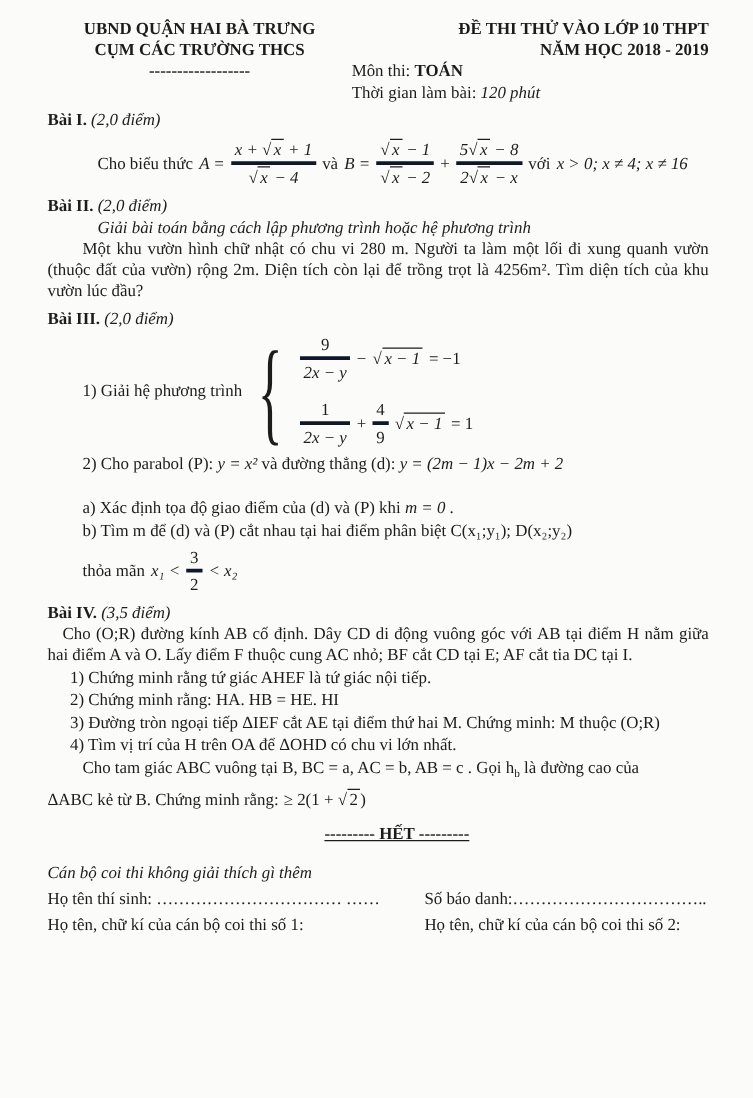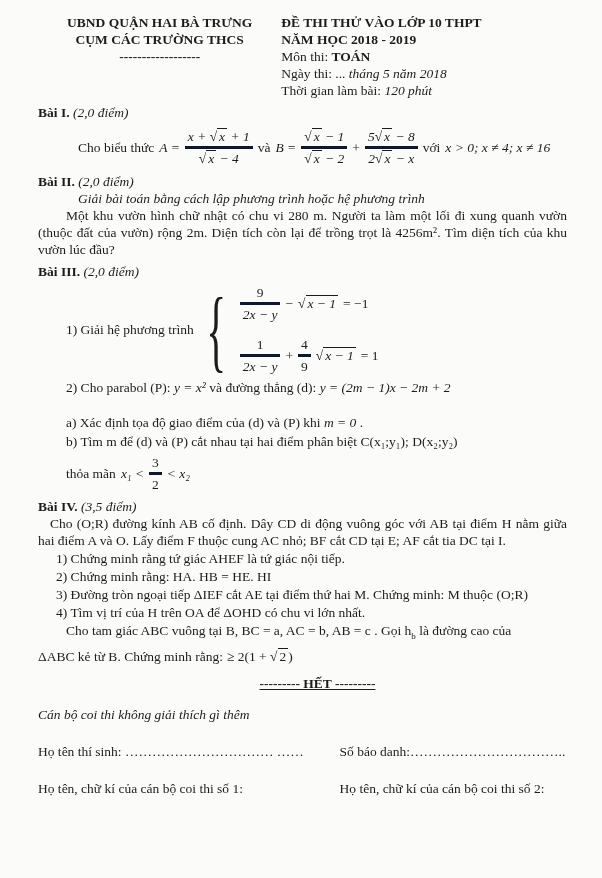--- a/index.html
+++ b/index.html
@@ -12,21 +12,21 @@
     font-size: 13.5px;
     line-height: 17px;
     overflow: hidden;
   }
   .page { padding: 14px 35px 0 38px; }
 
   
   .hdr { display: flex; }
   .hdr-left { width: 46%; text-align: center; font-weight: bold; }
   .hdr-right { width: 54%; }
-  .hdr-right .bold-c { font-weight: bold; text-align: left; }
+  .hdr-right .bold-c { font-weight: bold; text-align: right; }
   .hdr-right .plain { text-align: left; }
   .b { font-weight: bold; }
   .it { font-style: italic; }
 
   
   .sec-h { margin-top: 5px; }
   .pts { font-style: italic; }
   .mi { font-style: italic; }
   .items { margin-left: 37px; }
   .item { margin: 1px 0; }
@@ -53,40 +53,39 @@
   .thoa { margin: 4px 0 4px 28px; }
   .thoa > * { margin-right: 5px; }
 
   .v-line2 { margin-top: 3px; }
   .v-line2 > * { margin-right: 4px; }
 
   .het { text-align: center; font-weight: bold; margin: 10px 0 14px 30px; text-decoration: underline; }
 
   
   .note { font-style: italic; margin-top: 12px; }
-  .frow { display: flex; margin-top: 20px; }
+  .frow { display: flex; margin-top: 4px; }
   .fcol-l { width: 57%; }
   sub { font-size: 9px; }
 </style>
 </head>
 <body>
 
 <div class="page">
 
   <div class="hdr">
     <div class="hdr-left">
       <div>UBND QUẬN HAI BÀ TRƯNG</div>
       <div>CỤM CÁC TRƯỜNG THCS</div>
       <div>------------------</div>
     </div>
     <div class="hdr-right">
       <div class="bold-c">ĐỀ THI THỬ VÀO LỚP 10 THPT</div>
       <div class="bold-c">NĂM HỌC 2018 - 2019</div>
       <div class="plain"><span>Môn thi: </span><span class="b">TOÁN</span></div>
-      <div class="plain"><span>Ngày thi: ... </span><span class="it">tháng 5 năm 2018</span></div>
       <div class="plain"><span>Thời gian làm bài: </span><span class="it">120 phút</span></div>
     </div>
   </div>
 
   <div class="sec-h"><span class="b">Bài I.</span><span class="pts"> (2,0 điểm)</span></div>
 
   <div class="mrow f1">
     <span>Cho biểu thức</span>
     <span class="mi">A =</span>
     <span class="frac">

